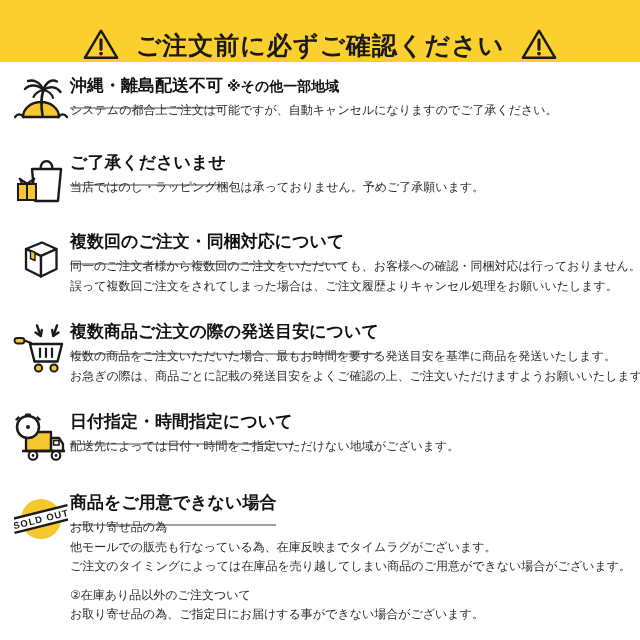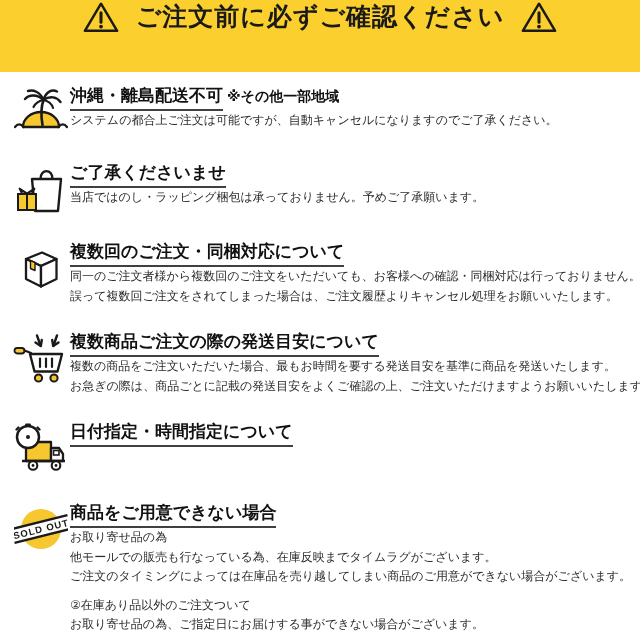--- a/index.html
+++ b/index.html
@@ -3,34 +3,34 @@
 <meta charset="utf-8">
 <style>
   html,body { margin:0; padding:0; }
   body {
     width:640px; height:640px; background:#ffffff; overflow:hidden;
     font-family:"Liberation Sans","DejaVu Sans",sans-serif;
     color:#222;
     -webkit-font-smoothing:antialiased;
   }
   .banner {
-    height:72px; background:#FBCF2D;
-    display:flex; align-items:flex-start; justify-content:center; gap:16px;
+    height:62px; background:#FBCF2D;
+    display:flex; align-items:flex-end; justify-content:center; gap:16px;
   }
   .banner-title {
     font-size:25px; font-weight:bold; color:#1a1a1a; letter-spacing:1px;
   }
   .warn-svg { display:block; }
   .content { padding:13px 8px 0 12px; }
   .section { display:flex; margin-bottom:25px; }
   .section:last-child { margin-bottom:0; }
   .icon-col { flex:0 0 58px; width:58px; display:flex; justify-content:center; align-items:flex-start; padding-top:2px; }
   .text-col { flex:1; min-width:0; }
   .sec-title { font-size:17px; font-weight:bold; color:#111; line-height:22px; }
-  .sec-title .u { border-bottom:2px solid #404040; padding-bottom:4px; }
+  .sec-title .u { border-bottom:2px solid #a3a3a3; padding-bottom:12px; }
   .title-note { font-size:14px; font-weight:bold; margin-left:4px; color:#111; }
   .sec-body { font-size:12px; color:#2b2b2b; line-height:19.5px; margin-top:4px; }
   .sec-body .line { white-space:nowrap; }
   .para2 { margin-top:9px; }
   svg { display:block; }
 </style>
 </head>
 <body>
 
 <div class="banner">
@@ -162,20 +162,23 @@
         <circle cx="15" cy="14" r="2" fill="#1a1a1a"></circle>
         <rect x="12" y="0.5" width="6" height="3.2" rx="1.4" fill="#1a1a1a"></rect>
         <line x1="24.5" y1="4.5" x2="26.5" y2="6.5" stroke="#1a1a1a" stroke-width="2.4" stroke-linecap="round"></line>
         <line x1="5.5" y1="4.5" x2="3.5" y2="6.5" stroke="#1a1a1a" stroke-width="2.4" stroke-linecap="round"></line>
       </svg>
     </div>
     <div class="text-col">
       <div class="sec-title">
         <span class="u">日付指定・時間指定について</span>
       </div>
+      <div class="sec-body">
+        <div class="line">配送先によっては日付・時間をご指定いただけない地域がございます。</div>
+      </div>
     </div>
   </div>
 
   <div class="section">
     <div class="icon-col">
       <svg width="54" height="52" viewBox="0 0 54 52">
         <circle cx="27" cy="25" r="20" fill="#F6C72E"></circle>
         <g transform="rotate(-14 27 25)">
           <rect x="-2" y="18" width="58" height="14" fill="#ffffff"></rect>
           <line x1="-2" y1="18" x2="56" y2="18" stroke="#1a1a1a" stroke-width="2.4"></line>

